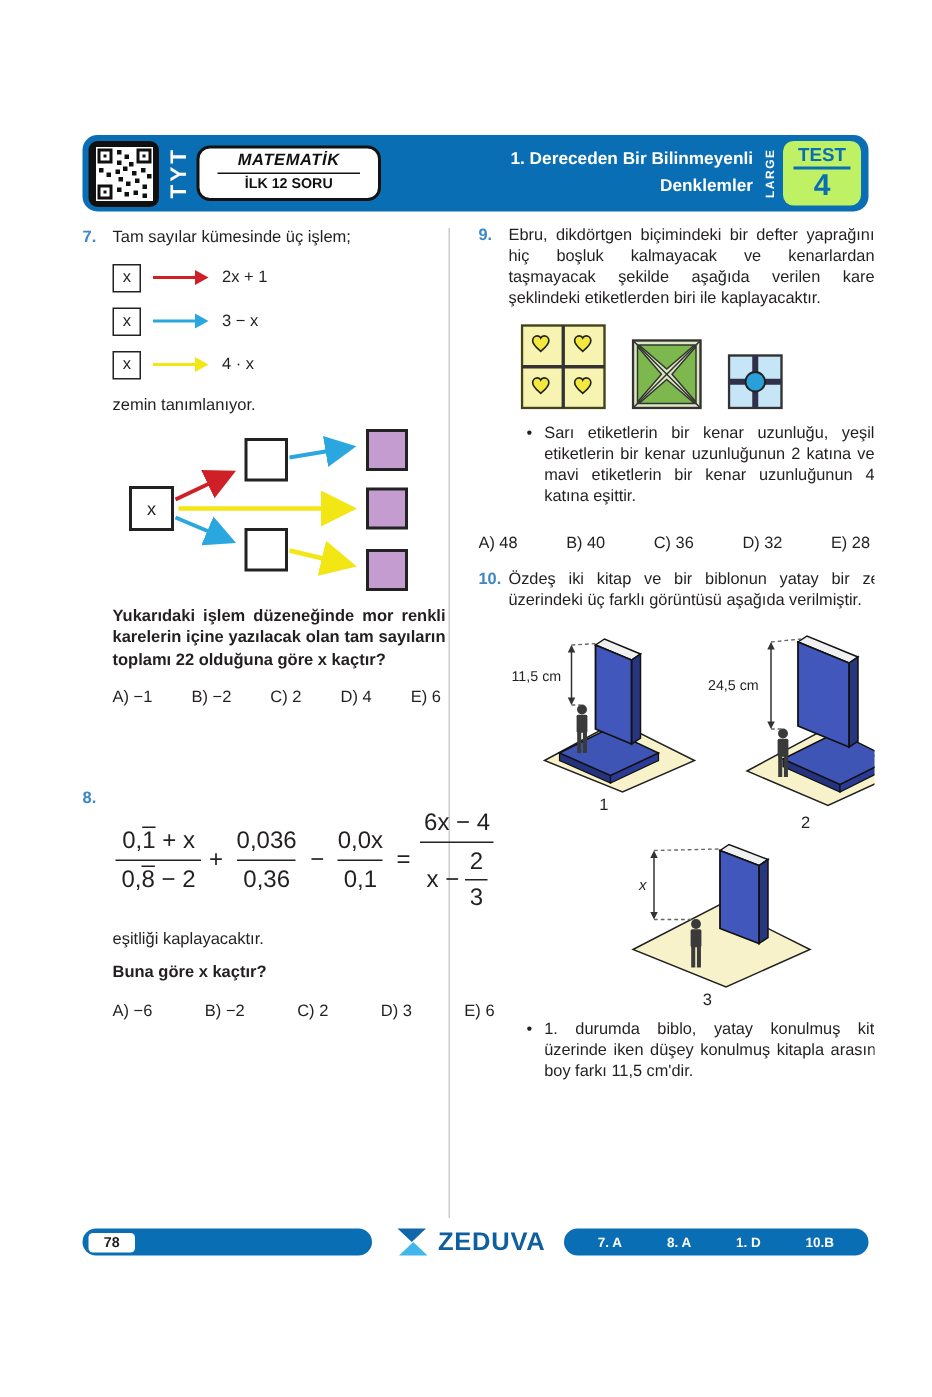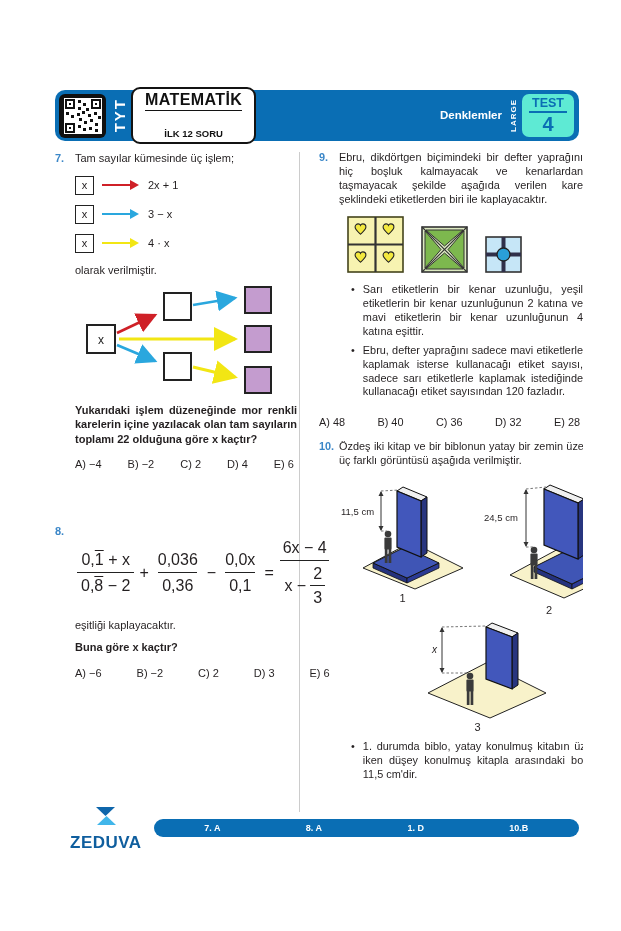--- a/index.html
+++ b/index.html
@@ -12,28 +12,28 @@
     position:absolute;left:55px;top:90px;width:524px;height:51px;
     background:#0a6eb4;border-radius:10px;display:flex;align-items:center;
     box-sizing:border-box;padding:3px 4px;
   }
   .qr-box{width:47px;height:44px;background:#101010;border-radius:6px;
     display:flex;align-items:center;justify-content:center;flex-shrink:0;}
   .tyt{writing-mode:vertical-rl;transform:rotate(180deg);color:#fff;font-weight:bold;
     font-size:15px;letter-spacing:2px;margin:0 4px 0 6px;line-height:1;}
   .subject-box{background:#fff;border:2.5px solid #131313;border-radius:9px;
     text-align:center;padding:2px 12px 3px;min-width:95px;}
-  .subject-title{font-size:16px;font-weight:bold;letter-spacing:.4px;color:#111;line-height:1.15;}
+  .subject-title{font-size:11px;font-weight:bold;letter-spacing:.4px;color:#111;line-height:1.15;font-style:italic;}
   .subject-sub{font-size:9.5px;font-weight:bold;color:#111;border-top:1.5px solid #131313;
-    padding-top:17px;margin-top:1px;line-height:1.2;}
+    padding-top:1px;margin-top:1px;line-height:1.2;}
   .hdr-spacer{flex:1;}
   .topic{color:#fff;text-align:right;font-weight:bold;font-size:11.5px;line-height:1.5;margin-right:8px;}
   .large-vert{writing-mode:vertical-rl;transform:rotate(180deg);color:#fff;font-weight:bold;
     font-size:8px;letter-spacing:1px;margin-right:4px;line-height:1;}
-  .test-box{background:#5eead4;border-radius:7px;width:52px;text-align:center;
+  .test-box{background:#bef264;border-radius:7px;width:52px;text-align:center;
     padding:3px 0 2px;margin-right:1px;}
   .test-word{color:#0a6eb4;font-weight:bold;font-size:12.5px;line-height:1.05;
     border-bottom:2px solid #0a6eb4;margin:0 7px;padding-bottom:1px;}
   .test-num{color:#0a6eb4;font-weight:bold;font-size:20px;line-height:1.1;}
   
   .col-divider{position:absolute;left:299px;top:152px;width:1px;height:660px;background:#cccccc;}
   .col-left{position:absolute;left:55px;top:151px;width:238px;font-size:11px;line-height:1.32;}
   .col-right{position:absolute;left:319px;top:151px;width:264px;font-size:10.9px;line-height:1.28;height:662px;overflow:hidden;}
   .q-head{display:flex;}
   .q-num{color:#3b87c8;font-weight:bold;min-width:20px;flex-shrink:0;}
@@ -69,32 +69,32 @@
   .ov{text-decoration:overline;}
   
   .stickers{display:flex;align-items:flex-end;gap:17px;margin:9px 0 10px 8px;}
   
   .bullets{margin:6px 0 6px 0;}
   .bullet{display:flex;margin:5px 0;}
   .bullet::before{content:"•";margin:0 8px 0 12px;flex-shrink:0;}
   .bullet p{flex:1;text-align:justify;}
   
   .figs{margin:7px 0 2px 0;}
-  .figrow{display:flex;gap:16px;align-items:flex-start;}
+  .figrow{display:flex;gap:4px;align-items:flex-start;}
   .fig{display:flex;flex-direction:column;align-items:center;}
   .fig-cap{font-size:11px;margin-top:1px;}
   .fig3wrap{display:flex;flex-direction:column;align-items:center;margin-top:-2px;}
   
   .footer{position:absolute;left:55px;top:818px;width:524px;height:20px;
     display:flex;align-items:center;}
   .page-bar{width:193px;height:18px;background:#0a6eb4;border-radius:9px;
     display:flex;align-items:center;padding-left:4px;box-sizing:border-box;flex-shrink:0;}
   .page-box{background:#fff;border-radius:3px;width:31px;height:13px;font-size:9.5px;
     font-weight:bold;display:flex;align-items:center;justify-content:center;color:#222;}
-  .brand{display:flex;align-items:center;gap:5px;margin:0 12px 0 15px;flex-shrink:0;flex-direction:column;}
+  .brand{display:flex;align-items:center;gap:5px;margin:0 12px 0 15px;flex-shrink:0;}
   .brand-text{color:#0f5e9e;font-weight:bold;font-size:17px;letter-spacing:.5px;}
   .ans-bar{flex:1;height:18px;background:#0a6eb4;border-radius:9px;display:flex;
     align-items:center;justify-content:space-around;color:#fff;font-size:9px;
     font-weight:bold;padding:0 8px;}
 </style>
 </head>
 <body>
 
 <div class="header">
   <div class="qr-box">
@@ -136,20 +136,21 @@
       </g>
     </svg>
   </div>
   <div class="tyt">TYT</div>
   <div class="subject-box">
     <div class="subject-title">MATEMATİK</div>
     <div class="subject-sub">İLK 12 SORU</div>
   </div>
   <div class="hdr-spacer"></div>
   <div class="topic">
+    <div>1. Dereceden Bir Bilinmeyenli</div>
     <div>Denklemler</div>
   </div>
   <div class="large-vert">LARGE</div>
   <div class="test-box">
     <div class="test-word">TEST</div>
     <div class="test-num">4</div>
   </div>
 </div>
 
 <div class="col-divider"></div>
@@ -180,21 +181,21 @@
           </div>
           <div class="op-row">
             <span class="xbox">x</span>
             <span class="arrow yellow">
                 <span class="shaft"></span>
                 <span class="head"></span>
               </span>
             <span>4 · x</span>
           </div>
         </div>
-        <p>olarak verilmiştir.</p>
+        <p>zemin tanımlanıyor.</p>
         <svg class="diagram" width="222" height="114" viewBox="0 0 222 114">
           <defs>
             <marker id="mR" markerWidth="9" markerHeight="8" refX="7" refY="4" orient="auto">
                 <path d="M0,0 L8,4 L0,8 Z" fill="#cf2027"></path>
               </marker>
             <marker id="mB" markerWidth="9" markerHeight="8" refX="7" refY="4" orient="auto">
                 <path d="M0,0 L8,4 L0,8 Z" fill="#2aa7de"></path>
               </marker>
             <marker id="mY" markerWidth="9" markerHeight="8" refX="7" refY="4" orient="auto">
                 <path d="M0,0 L8,4 L0,8 Z" fill="#f2e614"></path>
@@ -208,21 +209,21 @@
           <rect x="12" y="42" width="28" height="28" fill="#ffffff" stroke="#222" stroke-width="2"></rect>
           <text x="26" y="60.5" font-size="12" text-anchor="middle" fill="#222">x</text>
           <rect x="89" y="10" width="27" height="27" fill="#ffffff" stroke="#222" stroke-width="2"></rect>
           <rect x="89" y="70" width="27" height="27" fill="#ffffff" stroke="#222" stroke-width="2"></rect>
           <rect x="170" y="4" width="26" height="26" fill="#c49ccf" stroke="#222" stroke-width="2"></rect>
           <rect x="170" y="43" width="26" height="26" fill="#c49ccf" stroke="#222" stroke-width="2"></rect>
           <rect x="170" y="84" width="26" height="26" fill="#c49ccf" stroke="#222" stroke-width="2"></rect>
         </svg>
         <p class="boldq">Yukarıdaki işlem düzeneğinde mor renkli karelerin içine yazılacak olan tam sayıların toplamı 22 olduğuna göre x kaçtır?</p>
         <div class="options">
-          <span>A) −4</span>
+          <span>A) −1</span>
           <span>B) −2</span>
           <span>C) 2</span>
           <span>D) 4</span>
           <span>E) 6</span>
         </div>
       </div>
     </div>
   </div>
 
   <div class="q" style="margin-top:52px;">
@@ -302,23 +303,20 @@
           <svg width="37" height="37" viewBox="0 0 37 37">
             <rect x="1" y="1" width="35" height="35" fill="#c6e6f7" stroke="#333" stroke-width="1.6"></rect>
             <rect x="16.5" y="1" width="4" height="35" fill="#30304a"></rect>
             <rect x="1" y="16.5" width="35" height="4" fill="#30304a"></rect>
             <circle cx="18.5" cy="18.5" r="6.5" fill="#2a9fd8" stroke="#222" stroke-width="1.3"></circle>
           </svg>
         </div>
         <div class="bullets">
           <div class="bullet">
               <p>Sarı etiketlerin bir kenar uzunluğu, yeşil etiketlerin bir kenar uzunluğunun 2 katına ve mavi etiketlerin bir kenar uzunluğunun 4 katına eşittir.</p>
-            </div>
-          <div class="bullet">
-              <p>Ebru, defter yaprağını sadece mavi etiketlerle kaplamak isterse kullanacağı etiket sayısı, sadece sarı etiketlerle kaplamak istediğinde kullanacağı etiket sayısından 120 fazladır.</p>
             </div>
         </div>
       </div>
     </div>
     <div class="options">
       <span>A) 48</span>
       <span>B) 40</span>
       <span>C) 36</span>
       <span>D) 32</span>
       <span>E) 28</span>
@@ -402,20 +400,23 @@
             </div>
 
         </div>
       </div>
     </div>
 
   </div>
 </div>
 
 <div class="footer">
+  <div class="page-bar">
+    <div class="page-box">78</div>
+  </div>
   <div class="brand">
     <svg width="24" height="24" viewBox="0 0 24 24">
       <polygon points="2,3 21,3 11.5,12" fill="#0f66ab"></polygon>
       <polygon points="22,21 3,21 12.5,12" fill="#41b6ea"></polygon>
     </svg>
     <span class="brand-text">ZEDUVA</span>
   </div>
   <div class="ans-bar">
     <span>7. A</span>
     <span>8. A</span>

